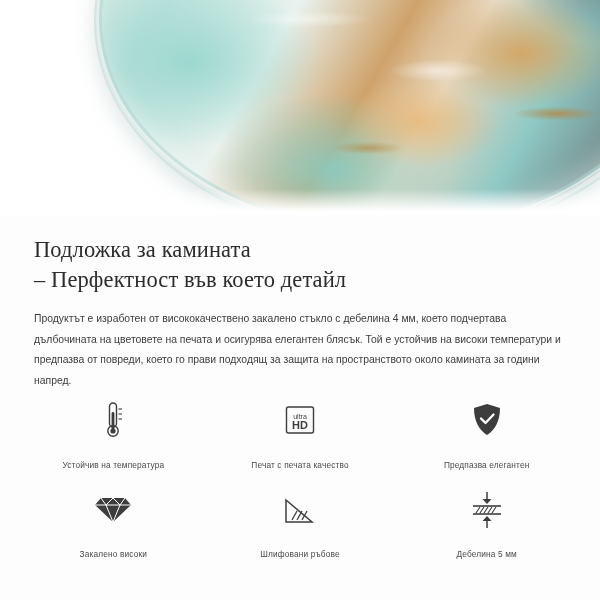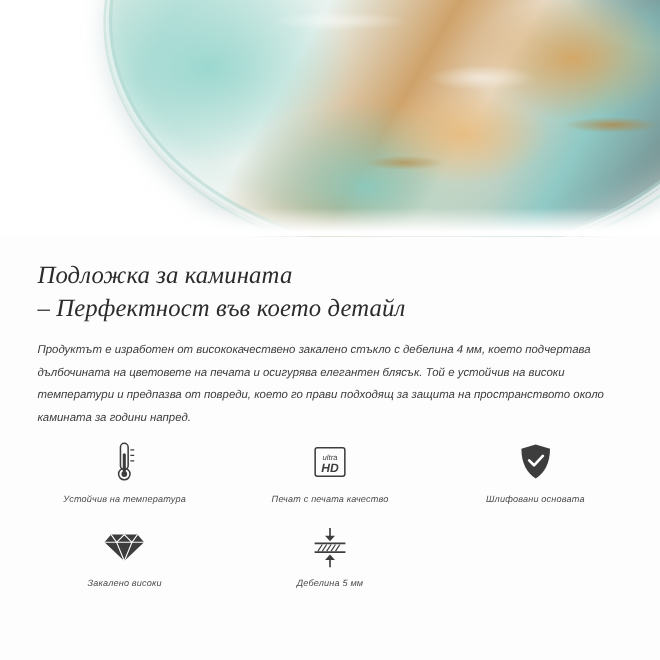--- a/index.html
+++ b/index.html
@@ -12,21 +12,20 @@
     background: #ffffff;
     font-family: "Liberation Sans", sans-serif;
     overflow: hidden;
   }
   .page {
     position: relative;
     width: 600px;
     height: 600px;
     background: #fdfdfd;
     overflow: hidden;
-    font-style: italic;
   }
 
   
   .hero {
     position: absolute;
     left: 0;
     top: 0;
     width: 600px;
     height: 215px;
     overflow: hidden;
@@ -133,21 +132,21 @@
     justify-content: flex-start;
     text-align: center;
   }
   .feature .ico {
     height: 44px;
     display: flex;
     align-items: center;
     justify-content: flex-end;
   }
   .feature .cap {
-    margin-top: 6px;
+    margin-top: 18px;
     font-size: 8.3px;
     line-height: 11px;
     color: #4a4a4a;
     letter-spacing: 0.15px;
   }
   svg { display: block; }
 </style>
 </head>
 <body>
 
@@ -198,36 +197,47 @@
       <div class="cap">Печат с печата качество</div>
     </div>
 
     <div class="feature">
       <div class="ico">
         <svg width="34" height="38" viewBox="0 0 34 38">
           <path d="M17 3 L30 7 C30 20 25 29 17 34 C9 29 4 20 4 7 Z" fill="#3d3d3d"></path>
           <path d="M11 17.5 L15.5 22 L23.5 13.5" fill="none" stroke="#ffffff" stroke-width="2.4" stroke-linecap="round" stroke-linejoin="round"></path>
         </svg>
       </div>
-      <div class="cap">Шлифовани основата</div>
+      <div class="cap">Предпазва елегантен</div>
     </div>
 
     <div class="feature">
       <div class="ico">
         <svg width="38" height="32" viewBox="0 0 38 32">
           <path d="M7 5 L31 5 L37 12 L19 29 L1 12 Z" fill="#3d3d3d"></path>
           <path d="M1 12 L37 12" stroke="#ffffff" stroke-width="1"></path>
           <path d="M7 5 L12 12 L19 29" stroke="#ffffff" stroke-width="1" fill="none"></path>
           <path d="M31 5 L26 12 L19 29" stroke="#ffffff" stroke-width="1" fill="none"></path>
           <path d="M12 12 L19 5 L26 12" stroke="#ffffff" stroke-width="1" fill="none"></path>
         </svg>
       </div>
       <div class="cap">Закалено високи</div>
     </div>
 
+    <div class="feature">
+      <div class="ico">
+        <svg width="34" height="34" viewBox="0 0 34 34">
+          <path d="M3 30 L3 8 L29 30 Z" fill="none" stroke="#3d3d3d" stroke-width="1.5"></path>
+          <line x1="9" y1="28" x2="14" y2="19" stroke="#3d3d3d" stroke-width="1.3"></line>
+          <line x1="14" y1="28" x2="19" y2="19" stroke="#3d3d3d" stroke-width="1.3"></line>
+          <line x1="19" y1="28" x2="24" y2="19" stroke="#3d3d3d" stroke-width="1.3"></line>
+        </svg>
+      </div>
+      <div class="cap">Шлифовани ръбове</div>
+    </div>
 
     <div class="feature">
       <div class="ico">
         <svg width="40" height="38" viewBox="0 0 40 38">
           <line x1="20" y1="2" x2="20" y2="11" stroke="#3d3d3d" stroke-width="1.5"></line>
           <path d="M15.5 9 L20 14 L24.5 9 Z" fill="#3d3d3d"></path>
           <line x1="6" y1="16" x2="34" y2="16" stroke="#3d3d3d" stroke-width="1.6"></line>
           <line x1="6" y1="24" x2="34" y2="24" stroke="#3d3d3d" stroke-width="1.6"></line>
           <g stroke="#3d3d3d" stroke-width="1.1">
             <line x1="9" y1="23" x2="13" y2="17"></line>

